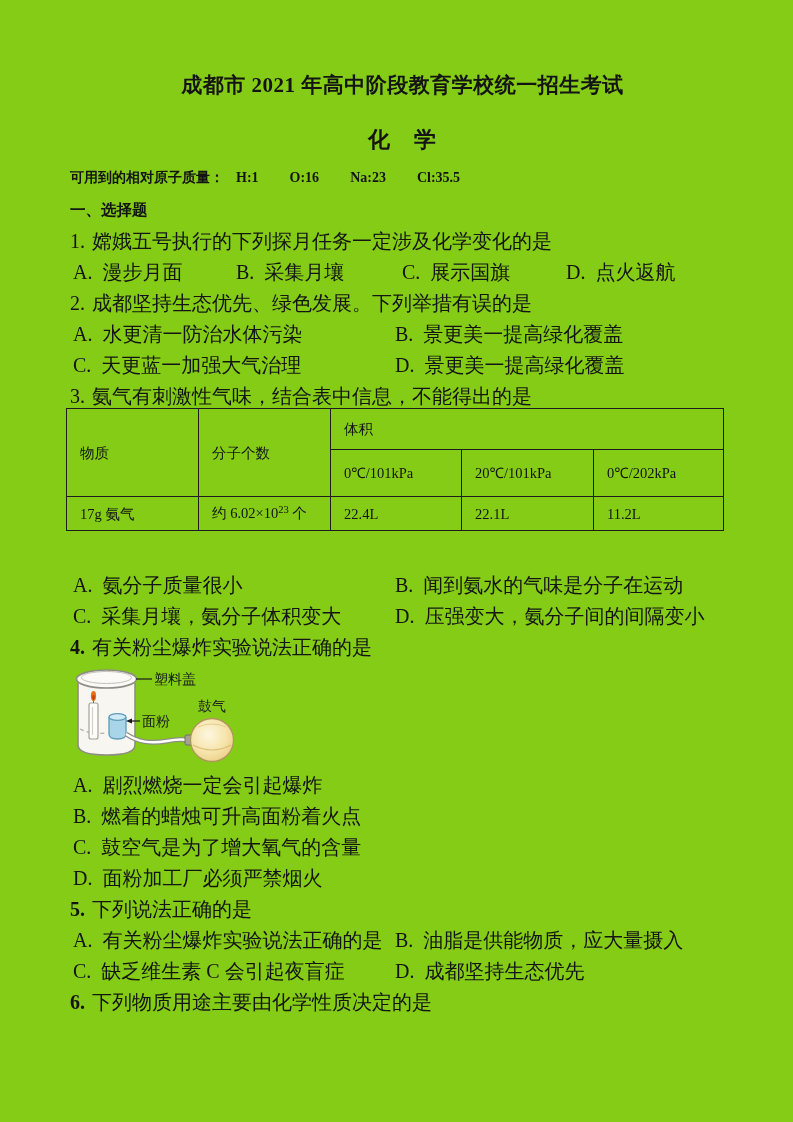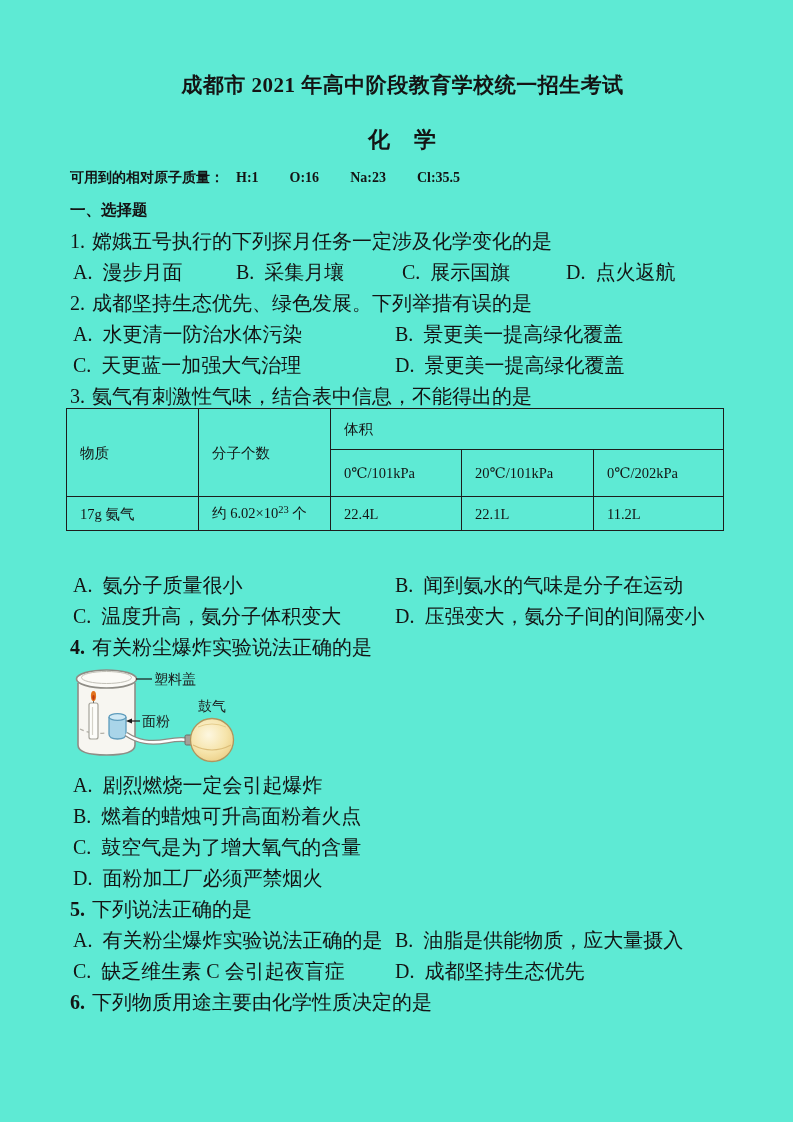--- a/index.html
+++ b/index.html
@@ -1,19 +1,19 @@
 <!DOCTYPE html>
 <html><head>
 <meta charset="utf-8">
 <style>
   html,body{margin:0;padding:0;background:#ffffff;}
   .sheet{
     position:relative;
     width:793px;height:1122px;
-    background:#5eead4;
+    background:#84cc16;
     box-sizing:border-box;
     padding:70px 58px 0 70px;
     font-family:"Liberation Serif","DejaVu Serif",serif;
     color:#141414;
     overflow:hidden;
   }
   .title{
     font-size:21px;font-weight:bold;text-align:center;
     line-height:30px;letter-spacing:0.5px;
   }
@@ -45,21 +45,21 @@
   
   .qtable{
     border-collapse:collapse;margin-top:2px;margin-left:-4px;
     table-layout:fixed;
   }
   .qtable td{
     border:1.5px solid #1d1d1d;
     font-size:14.5px;line-height:18px;
     padding:0 4px 0 13px;
     vertical-align:middle;
-    overflow:hidden;white-space:nowrap;
+    overflow:hidden;white-space:nowrap;font-family:Liberation Serif, serif;
   }
   .qtable .c1{width:114px;}
   .qtable .c2{width:114px;}
   .qtable .c3{width:113px;}
   .qtable .c4{width:114px;}
   .qtable .c5{width:112px;}
   .qtable .r1 td{height:40px;}
   .qtable .r2 td{height:46px;margin-left:14px;}
   .qtable .r3 td{height:33px;}
   .supx{font-size:10.5px;position:relative;top:-4.5px;}
@@ -163,21 +163,21 @@
         <span class="otext">氨分子质量很小</span>
       </span>
     <span class="o">
         <span class="olabel">B.</span>
         <span class="otext">闻到氨水的气味是分子在运动</span>
       </span>
   </div>
   <div class="row opts opt2">
     <span class="o">
         <span class="olabel">C.</span>
-        <span class="otext">温度升高，氨分子体积变大</span>
+        <span class="otext">采集月壤，氨分子体积变大</span>
       </span>
     <span class="o">
         <span class="olabel">D.</span>
         <span class="otext">压强变大，氨分子间的间隔变小</span>
       </span>
   </div>
 
   <div class="row stem">
     <span class="qnum bold">4.</span><span>有关粉尘爆炸实验说法正确的是</span>
   </div>

